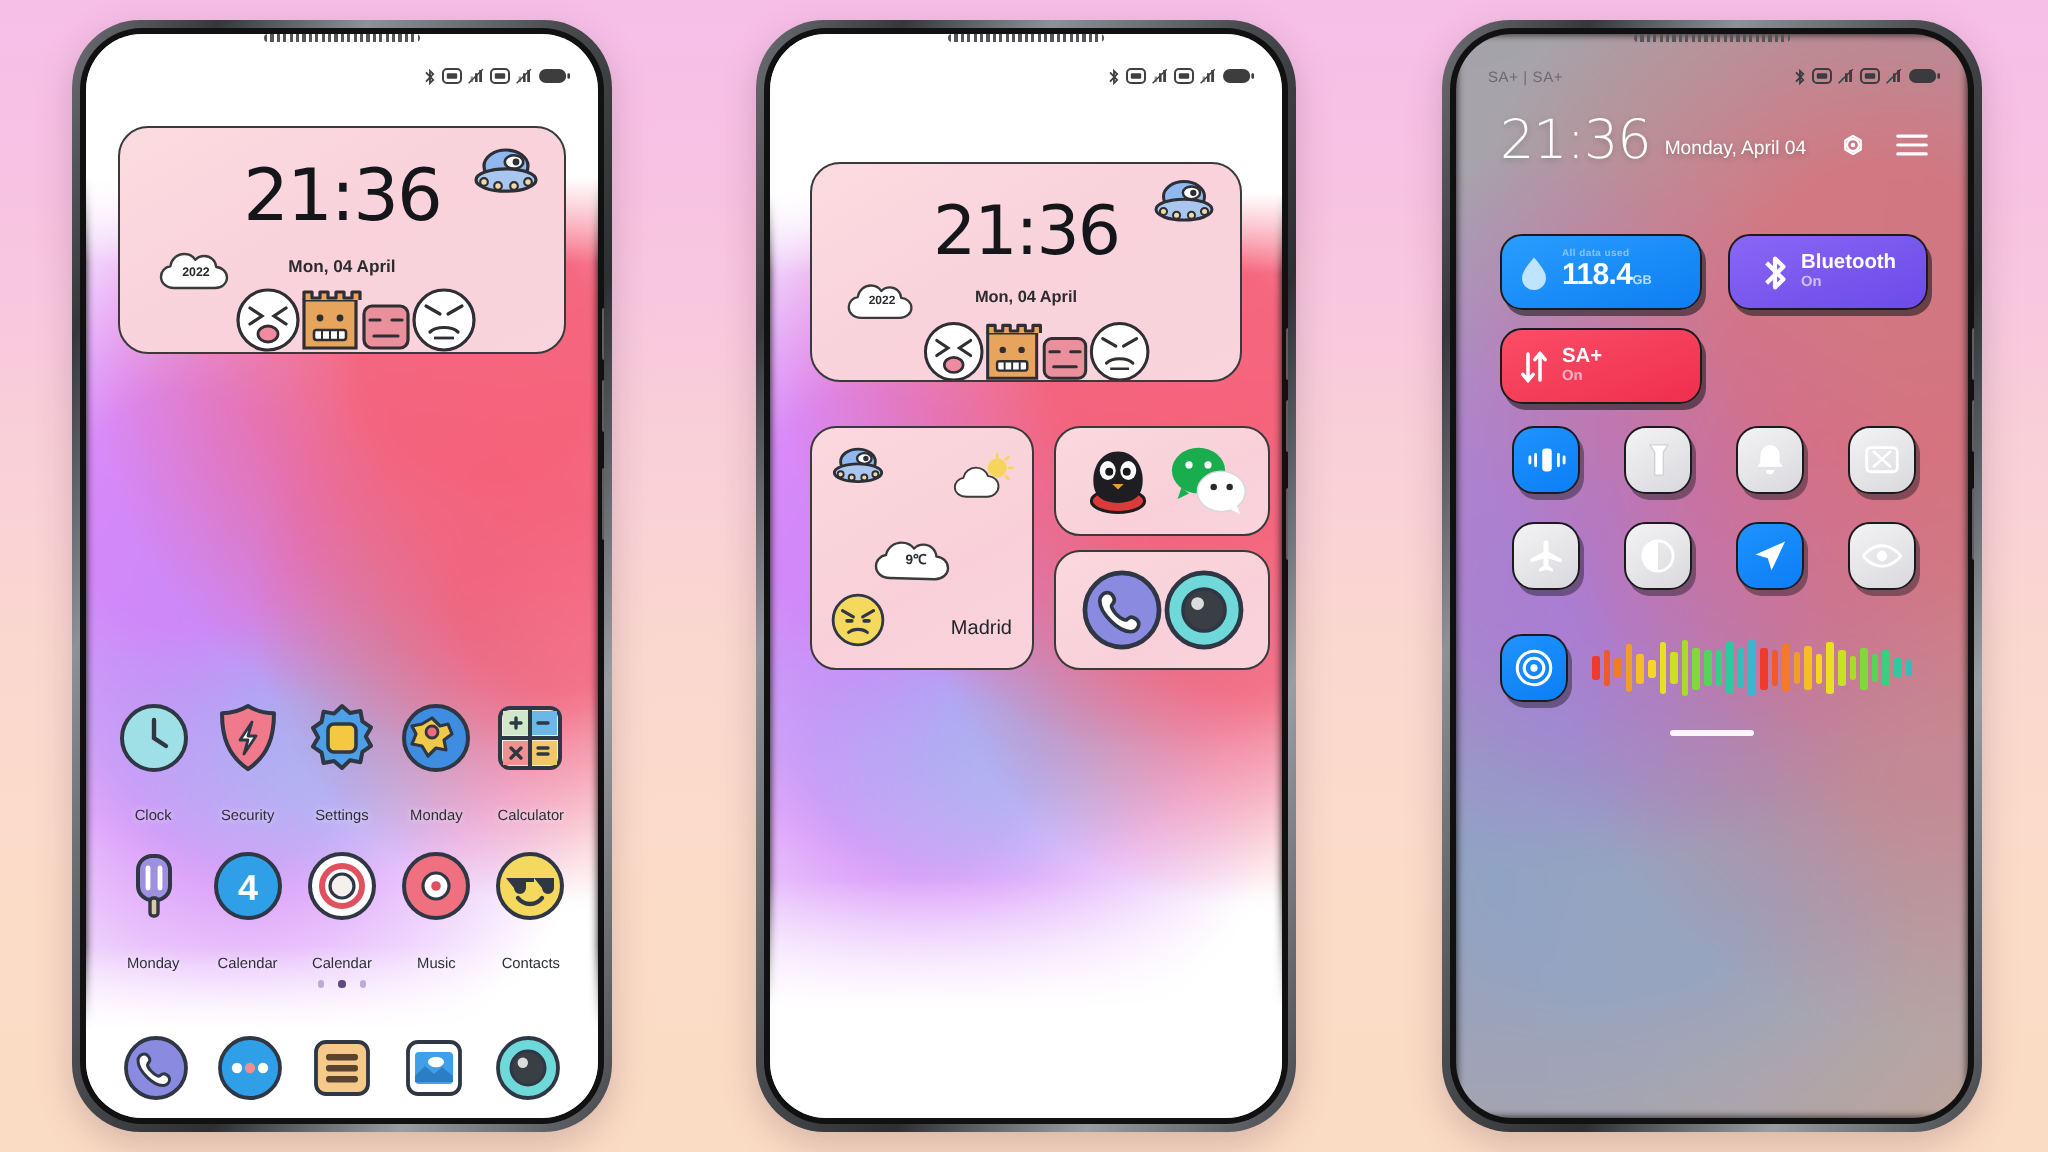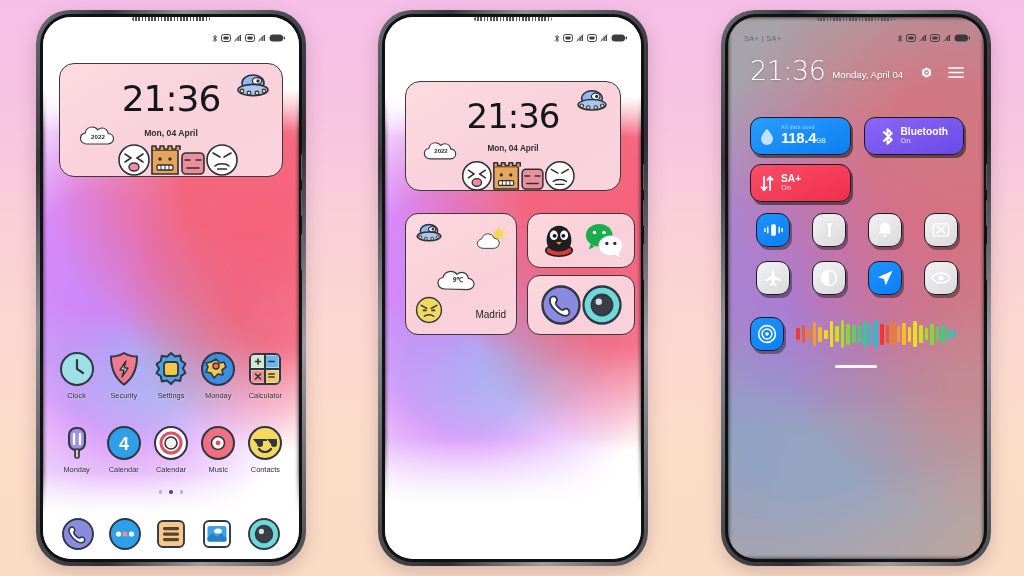--- a/index.html
+++ b/index.html
@@ -105,21 +105,21 @@
   .cloud-2022 {
     position: absolute; display:flex; align-items:center; justify-content:center;
     font-weight: 700; color: #2a2a2e;
   }
   .cloud-2022 svg { position: absolute; inset: 0; }
   .cloud-2022 span { position: relative; z-index: 2; }
 
   
   .appgrid { position: absolute; left: 0; right: 0; display: grid;
              grid-template-columns: repeat(5,1fr); row-gap: 8px; padding: 0 10px; z-index: 4; }
-  .app { display: flex; flex-direction: column; align-items: center; gap: 4px; }
+  .app { display: flex; flex-direction: column; align-items: center; gap: 16px; }
   .app-ico { width: 36px; height: 36px; position: relative; }
   .app-label { font-size: 7.4px; color: #2c2f36; font-weight: 500; text-shadow: 0 0 3px rgba(255,255,255,.75); }
   .dots { position: absolute; left:0; right:0; display:flex; justify-content:center; gap:7px; z-index:4;}
   .dot { width: 3.6px; height: 3.6px; border-radius: 50%; background: #8e79b4; opacity:.55;}
   .dot.on { opacity: 1; background: #5b4a86; }
   .dock {
     position: absolute; left: 0; right: 0; display: flex;
     justify-content: space-around; align-items: center; padding: 0 12px; z-index: 5;
   }
   .dock-ico { width: 34px; height: 34px; position: relative; }

